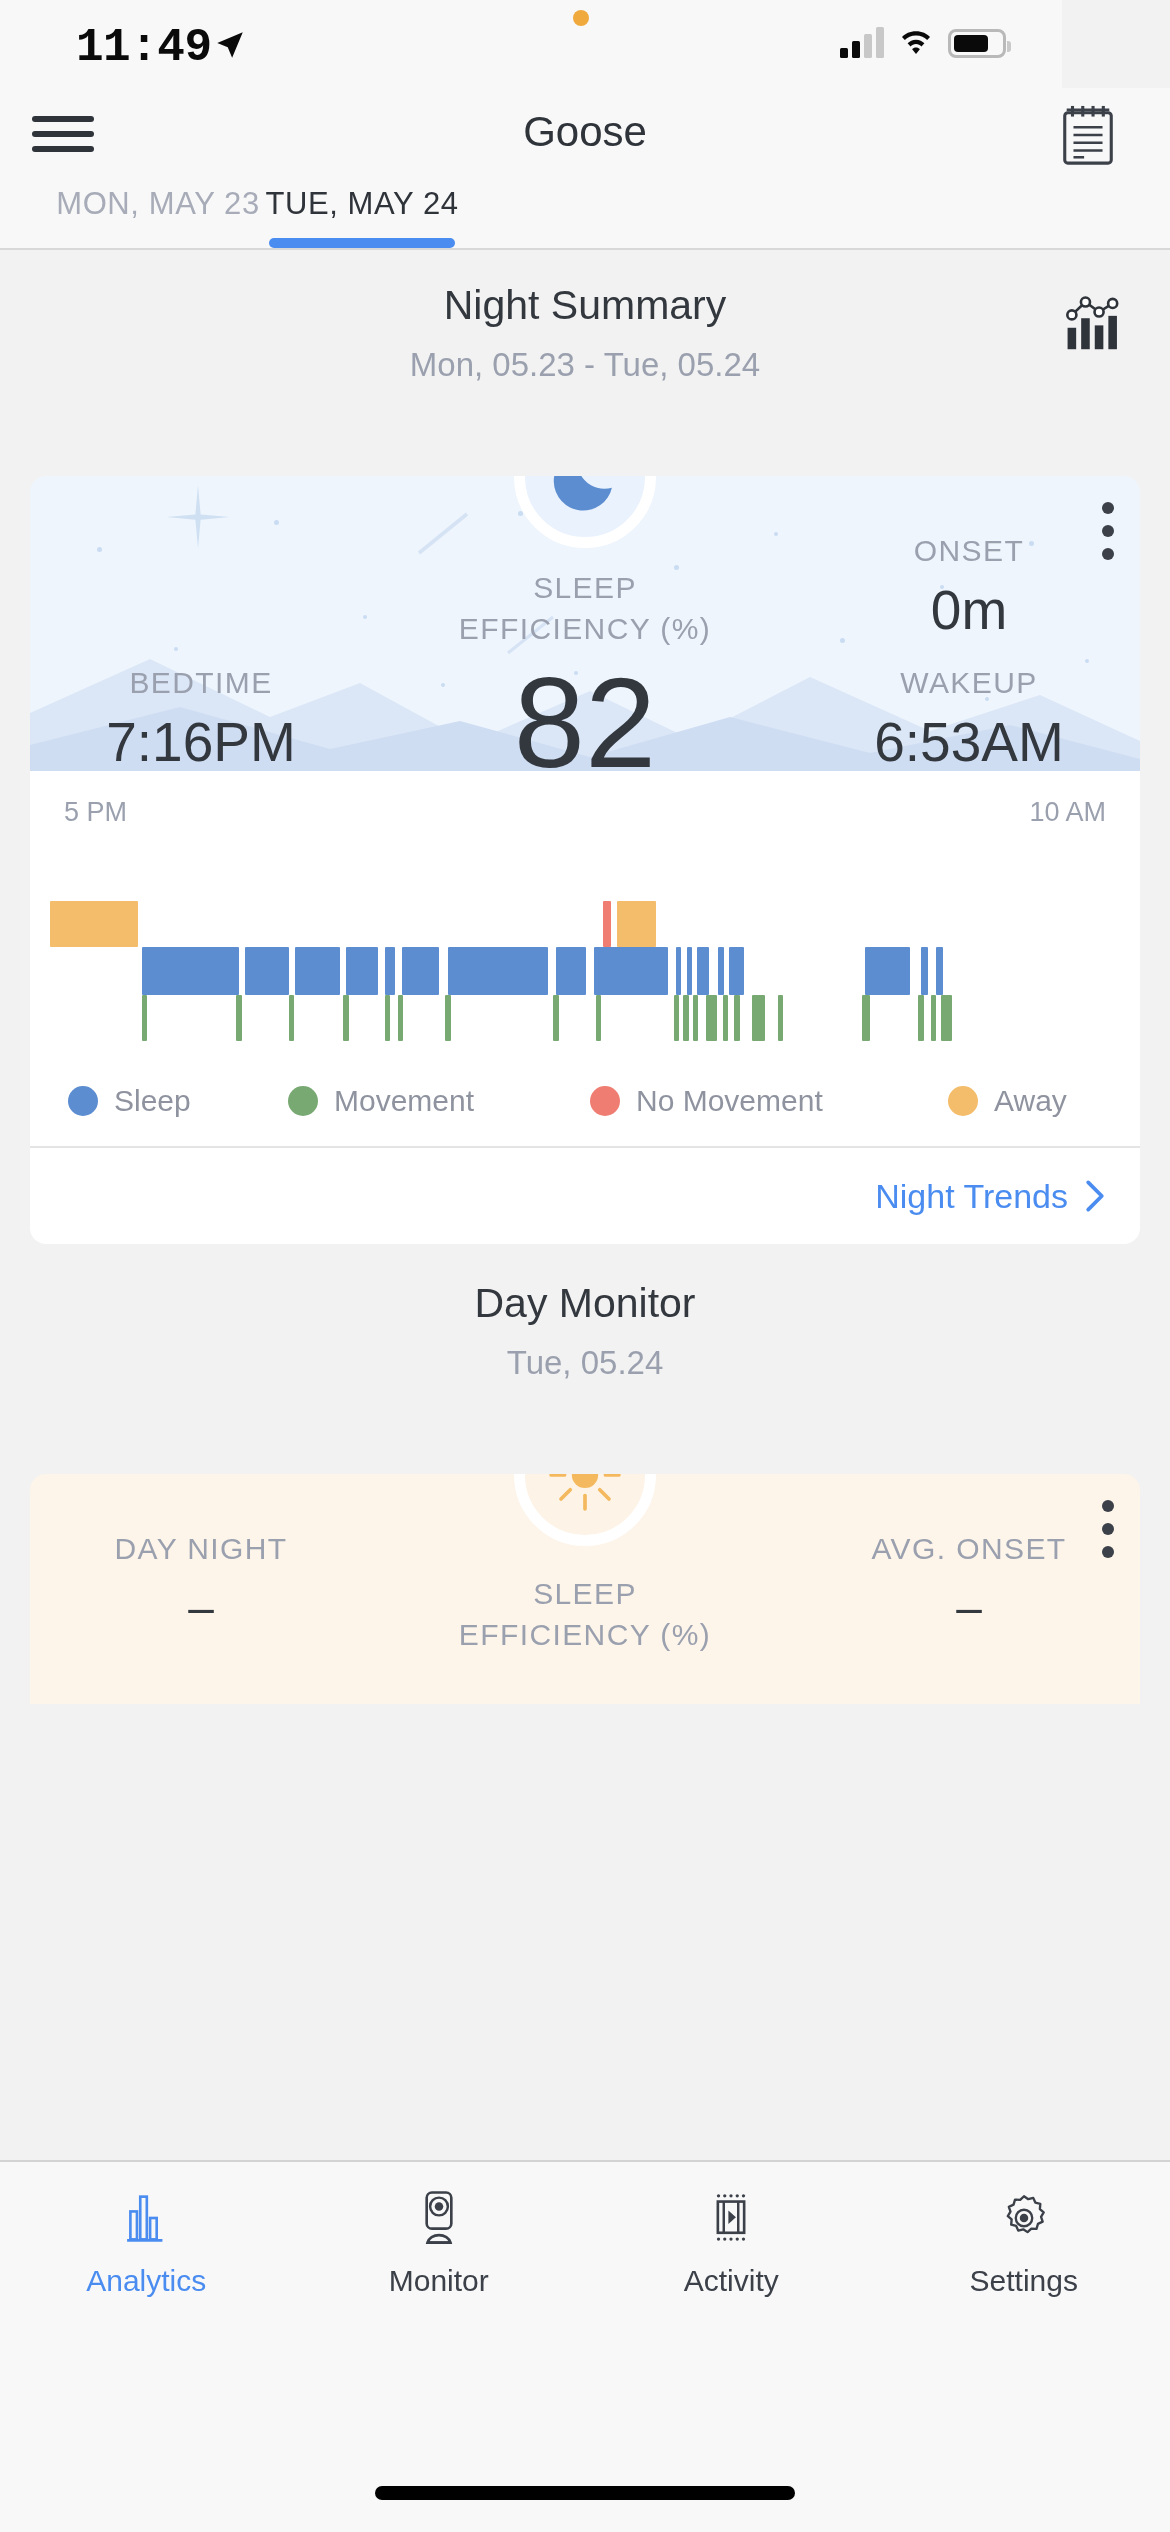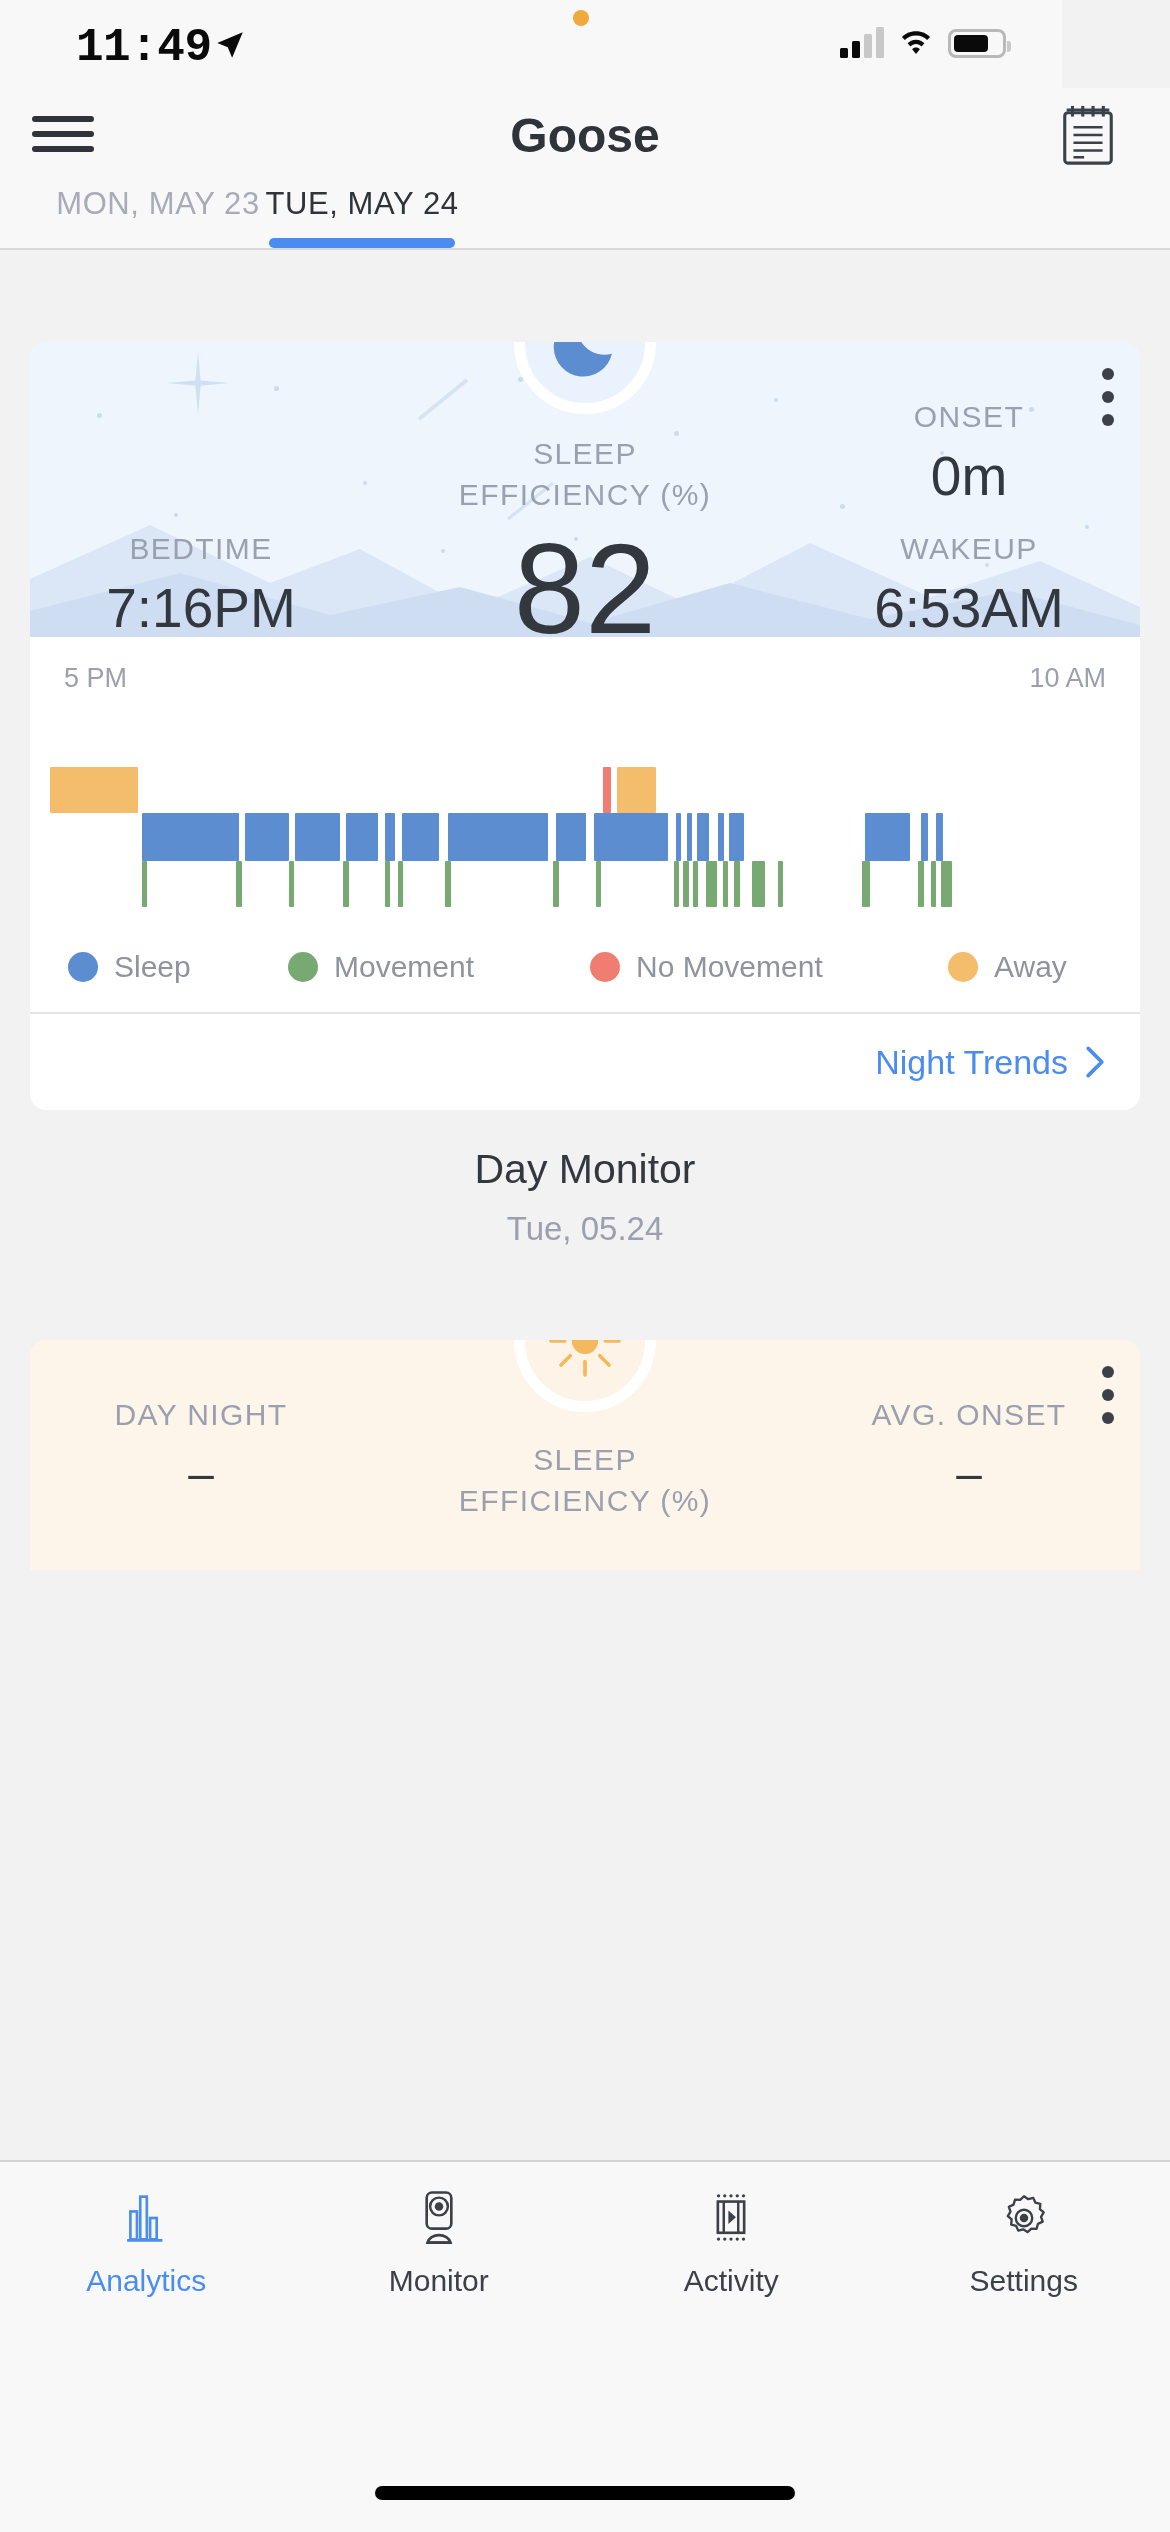--- a/index.html
+++ b/index.html
@@ -47,21 +47,21 @@
     position:absolute; top:88px; left:0; width:1170px; height:88px;
     background:#f8f8f8;
   }
   .hamburger{
     position:absolute; left:32px; top:24px; width:62px; height:44px;
     display:flex; flex-direction:column; justify-content:space-between; padding:4px 0;
   }
   .hamburger b{ display:block; height:6px; background:#2f333a; border-radius:3px; }
   .nav-title{
     position:absolute; left:0; width:1170px; top:20px; text-align:center;
-    font-size:48px; color:#2f333a; font-weight:700;
+    font-size:42px; color:#2f333a; font-weight:400;
   }
   .notes-icon{ position:absolute; right:48px; top:16px; width:68px; height:62px; }
 
   
   .daytabs{
     position:absolute; top:176px; left:0; width:1170px; height:74px;
     background:#f8f8f8; border-bottom:2px solid #d8d8d8;
   }
   .daytab{
     position:absolute; top:10px; font-size:31px; letter-spacing:0.6px;
@@ -219,20 +219,35 @@
   </div>
 
   <div class="daytabs">
     <div class="daytab t0">MON, MAY 23</div>
     <div class="daytab t1">TUE, MAY 24</div>
     <div class="tab-underline"></div>
   </div>
 
   <div class="content">
 
+    <div style="position:relative;">
+      <div class="sec-title">Night Summary</div>
+      <div class="sec-sub">Mon, 05.23 - Tue, 05.24</div>
+      <svg class="trend-icon" viewBox="0 0 26 26">
+        <rect x="1.5" y="15" width="3.6" height="9" fill="#2f333a"></rect>
+        <rect x="7.2" y="11" width="3.6" height="13" fill="#2f333a"></rect>
+        <rect x="12.9" y="14" width="3.6" height="10" fill="#2f333a"></rect>
+        <rect x="18.6" y="10" width="3.6" height="14" fill="#2f333a"></rect>
+        <polyline points="3.3,9.6 9,4.2 14.7,8.4 20.4,4.8" fill="none" stroke="#2f333a" stroke-width="1.1"></polyline>
+        <circle cx="3.3" cy="9.6" r="1.9" fill="#fff" stroke="#2f333a" stroke-width="1.1"></circle>
+        <circle cx="9" cy="4.2" r="1.9" fill="#fff" stroke="#2f333a" stroke-width="1.1"></circle>
+        <circle cx="14.7" cy="8.4" r="1.9" fill="#fff" stroke="#2f333a" stroke-width="1.1"></circle>
+        <circle cx="20.4" cy="4.8" r="1.9" fill="#fff" stroke="#2f333a" stroke-width="1.1"></circle>
+      </svg>
+    </div>
 
     <div class="card-wrap">
 
       <div class="night-card">
 
         <div class="badge-circle">
           <svg width="76" height="76" viewBox="0 0 24 24">
             <path d="M20.5 15.4A8.6 8.6 0 0 1 10.1 4.1a9.3 9.3 0 1 0 10.4 11.3z" fill="#5b8dd0"></path>
           </svg>
         </div>

